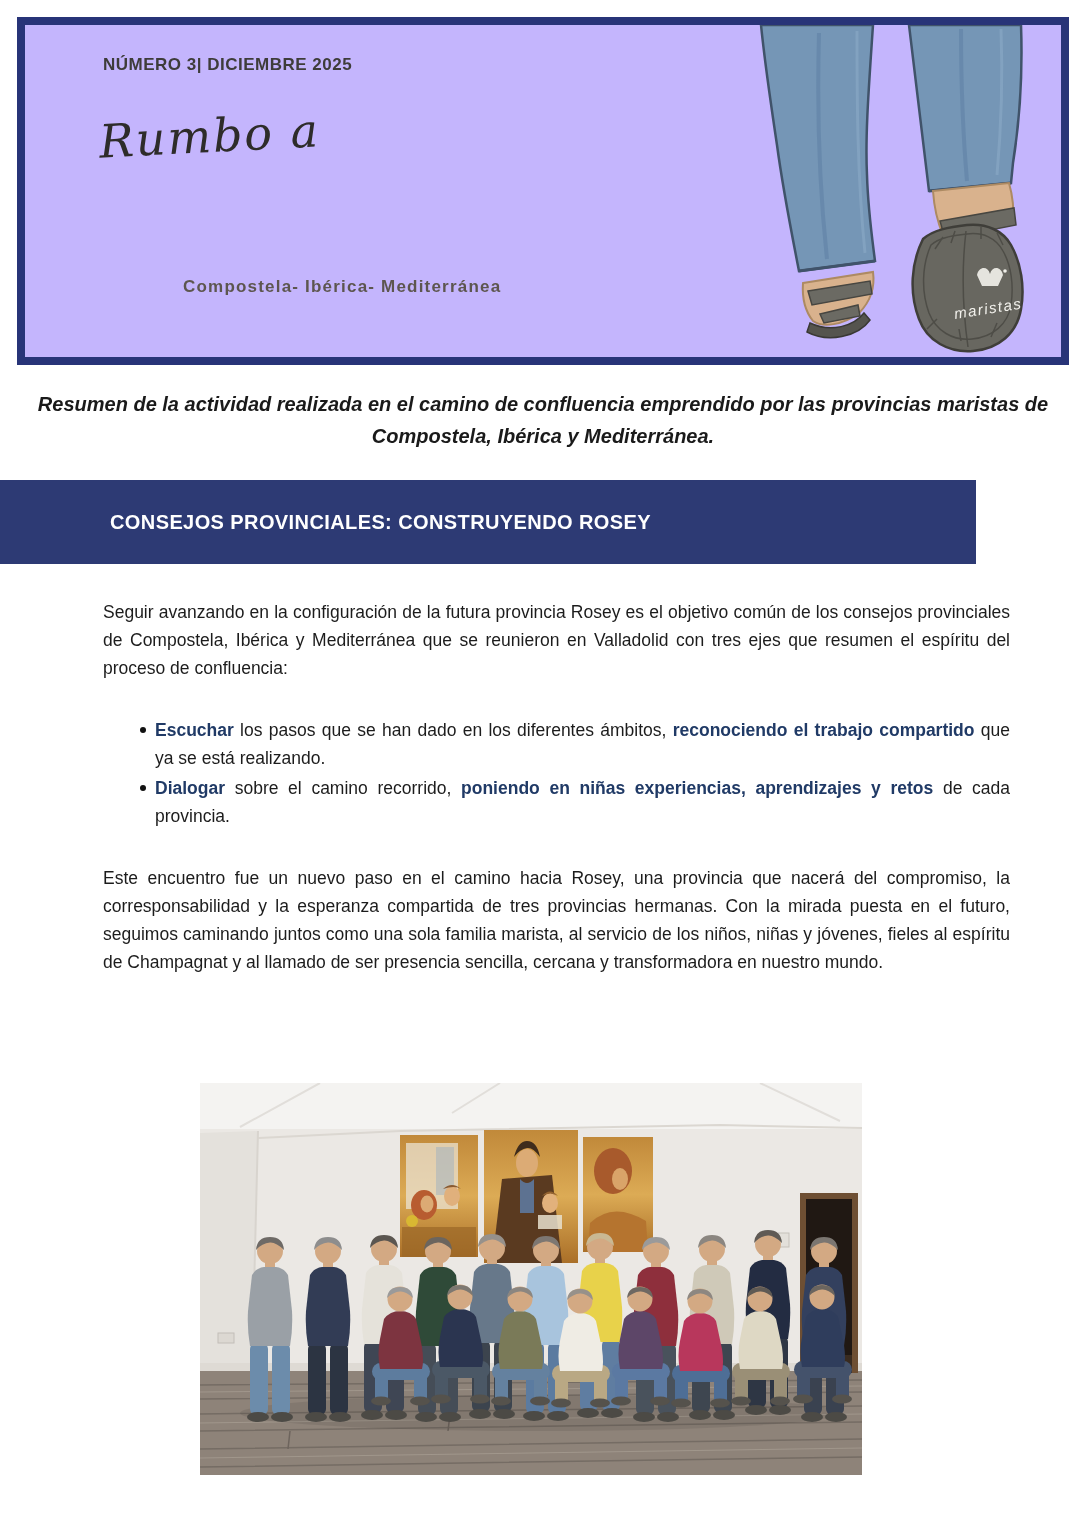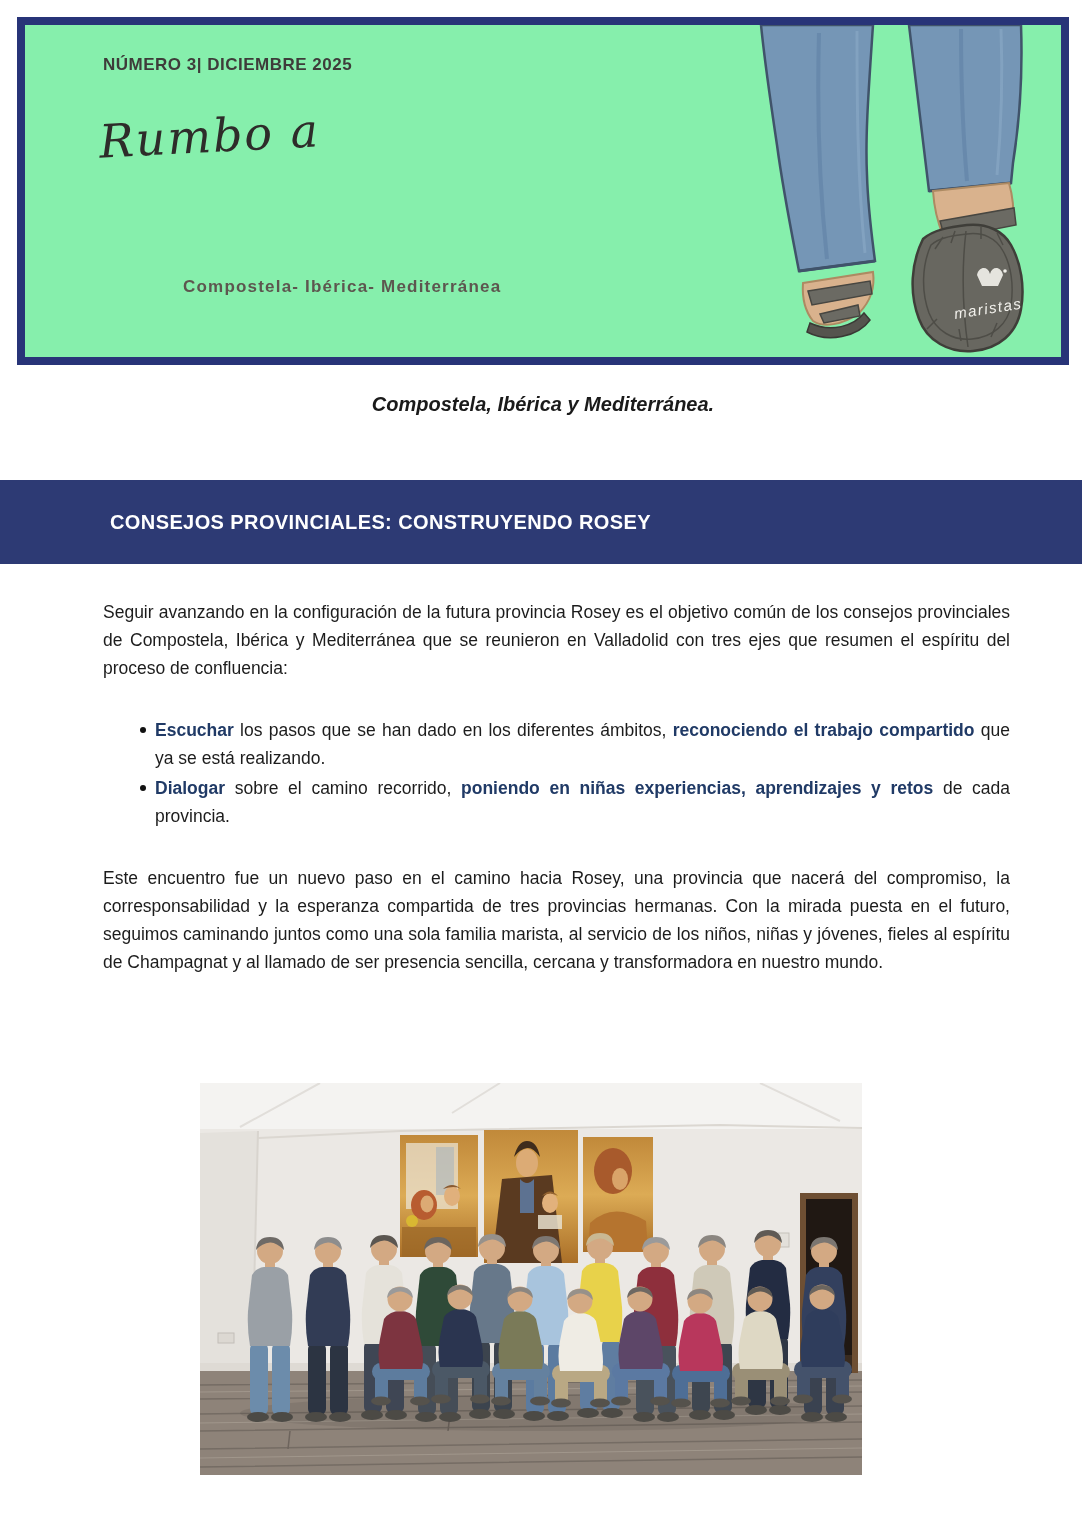--- a/index.html
+++ b/index.html
@@ -4,21 +4,21 @@
 <style>
   html,body{margin:0;padding:0;}
   body{
     width:1086px;height:1536px;position:relative;background:#ffffff;
     font-family:"Liberation Sans", sans-serif;color:#1c1c1c;overflow:hidden;
   }
   
   .masthead{
     position:absolute;left:17px;top:17px;width:1052px;height:348px;
     box-sizing:border-box;border:8px solid #283478;background:#f1efeа;
-    background-color:#86efac;overflow:hidden;
+    background-color:#c4b5fd;overflow:hidden;
   }
   .issue-line{
     position:absolute;left:78px;top:30px;
     font-size:17px;font-weight:bold;letter-spacing:.5px;color:#3e3c3a;
   }
   .script-title{
     position:absolute;left:74px;top:84px;
     font-family:"DejaVu Serif", serif;font-style:italic;font-weight:normal;
     font-size:46px;color:#2e2c2a;transform:rotate(-3deg);letter-spacing:2px;
   }
@@ -31,21 +31,21 @@
     font-size:17px;letter-spacing:1.2px;color:#5d564f;font-weight:bold;
   }
   .legs-illustration{position:absolute;right:0;bottom:0;width:400px;height:332px;}
   
   .intro{
     position:absolute;left:0;top:388px;width:1086px;text-align:center;
     font-style:italic;font-weight:bold;font-size:20px;line-height:32px;color:#1a1a1a;
   }
   
   .section-band{
-    position:absolute;left:0;top:480px;width:1082px;height:84px;background:#2d3a74;
+    position:absolute;left:0;top:480px;width:976px;height:84px;background:#2d3a74;
     display:flex;align-items:center;
   }
   .section-heading{
     margin-left:110px;color:#ffffff;font-weight:bold;font-size:20px;letter-spacing:.4px;
   }
   
   .article{position:absolute;left:103px;top:598px;width:907px;}
   .article p{margin:0;text-align:justify;font-size:17.5px;line-height:28px;color:#1c1c1c;}
   .bullet-list{list-style:none;margin:34px 0 0 0;padding:0;}
   .bullet-item{position:relative;padding-left:52px;margin-bottom:2px;
@@ -96,20 +96,21 @@
       <path d="M282,212 L274,224 M294,206 L290,218 M320,202 L320,214 M336,208 L342,220 M276,294 L266,304 M300,316 L298,304 M330,312 L336,298" stroke="#4e4d47" stroke-width="1.5" fill="none"></path>
 
       <path d="M316,250 C318,241 327,241 329,249 C331,241 340,241 342,250 L337,261 L321,261 Z" fill="#f0efe9" opacity=".92"></path>
       <circle cx="344" cy="246" r="1.8" fill="#f0efe9"></circle>
       <text x="294" y="294" transform="rotate(-9 294 294)" fill="#f2f1ec" font-size="15" font-style="italic" letter-spacing="1.5">maristas</text>
     </g>
   </svg>
 </div>
 
 <div class="intro">
+  <div>Resumen de la actividad realizada en el camino de confluencia emprendido por las provincias maristas de</div>
   <div>Compostela, Ibérica y Mediterránea.</div>
 </div>
 
 <div class="section-band">
   <div class="section-heading">CONSEJOS PROVINCIALES: CONSTRUYENDO ROSEY</div>
 </div>
 
 <div class="article">
   <p>Seguir avanzando en la configuración de la futura provincia Rosey es el objetivo común de los consejos provinciales de Compostela, Ibérica y Mediterránea que se reunieron en Valladolid con tres ejes que resumen el espíritu del proceso de confluencia:</p>
 

